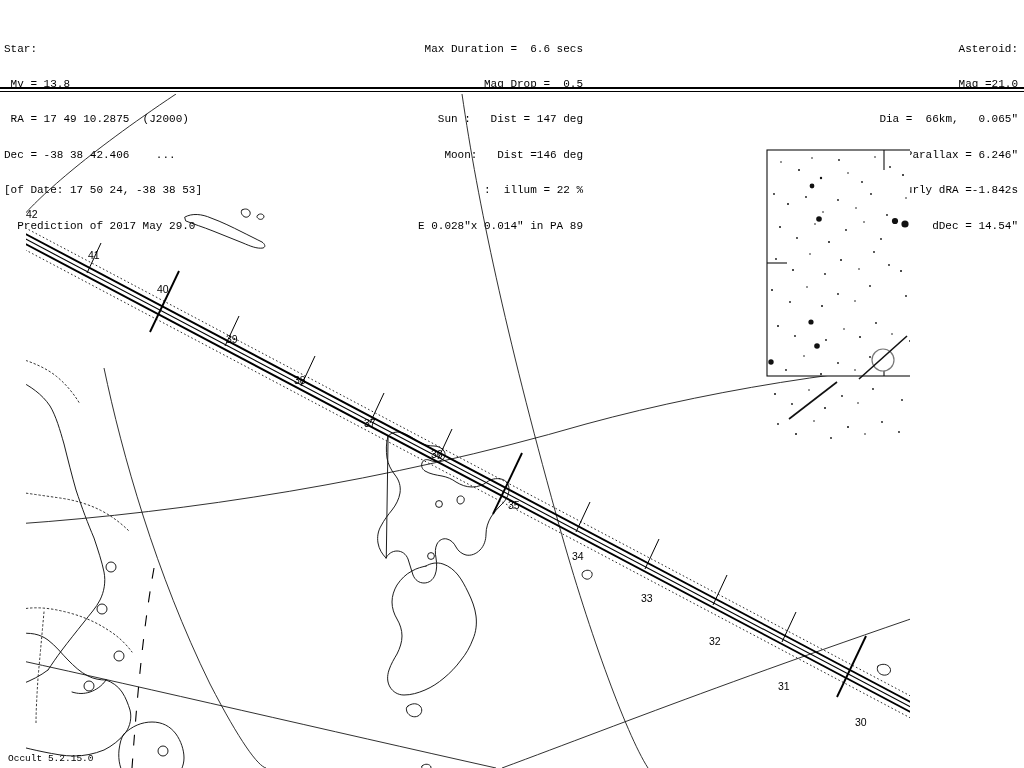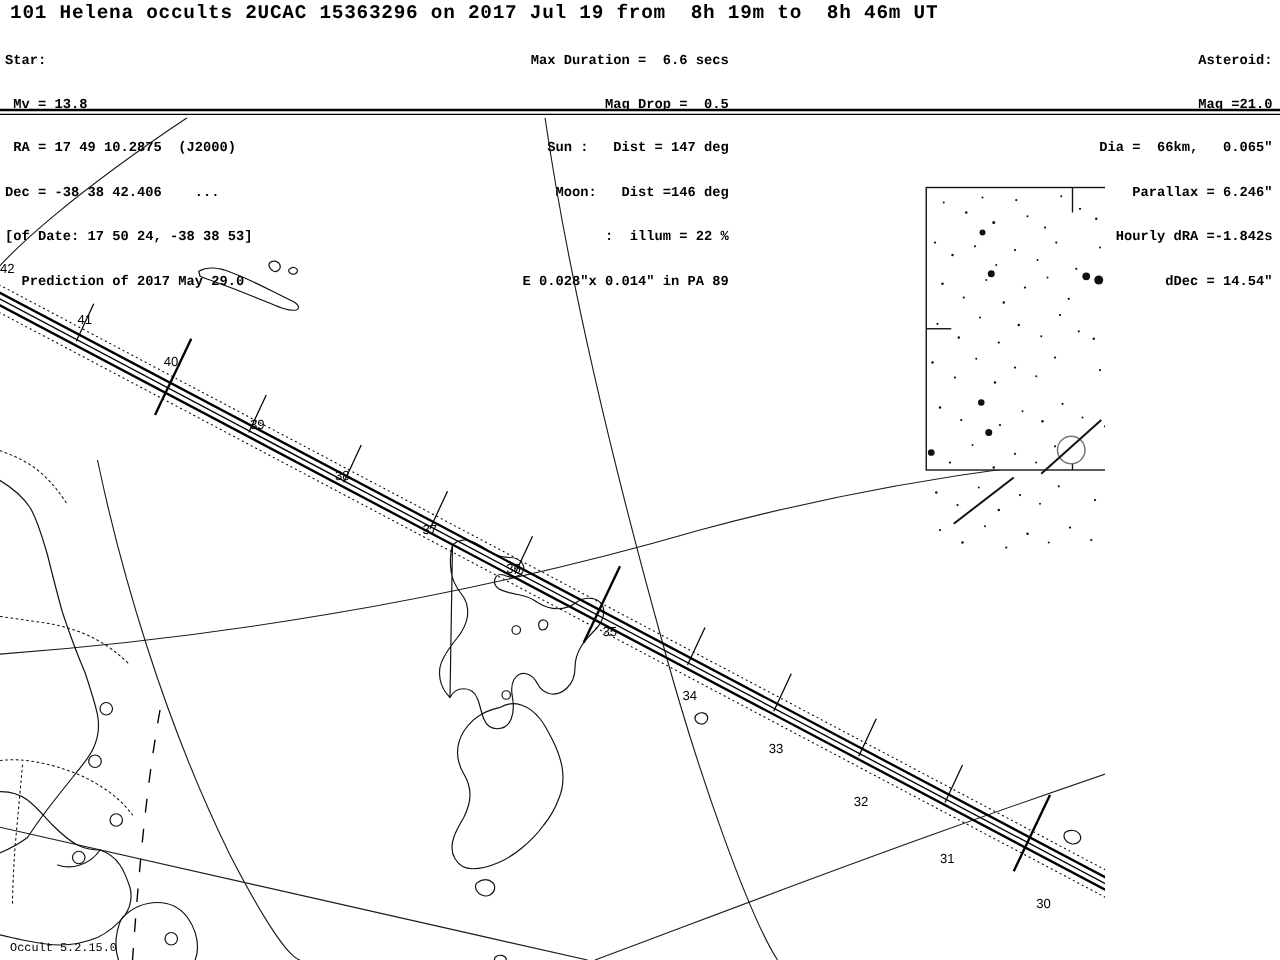--- a/index.html
+++ b/index.html
@@ -17,41 +17,40 @@
   .header{position:absolute;left:0;top:0;width:1024px;height:92px;}
   .title{
     position:absolute;left:8px;top:1px;
     font-size:15.5px;font-weight:bold;letter-spacing:0.6px;
     white-space:pre;
   }
   .col{position:absolute;font-size:11px;line-height:11.8px;white-space:pre;}
   .col-left{left:4px;top:20px;}
   .col-mid{left:418px;top:20px;text-align:right;}
   .col-right{right:6px;top:20px;text-align:right;}
-  .col .row{display:block;white-space:pre;font-weight:bold;}
+  .col .row{display:block;white-space:pre;}
   .rule1{position:absolute;left:0;top:87px;width:1024px;height:2px;background:#000;}
   .rule2{position:absolute;left:0;top:91px;width:1024px;height:1px;background:#000;}
 
   
-  .map{position:absolute;left:0;top:94px;width:884px;height:674px;overflow:hidden;}
+  .map{position:absolute;left:0;top:94px;width:884px;height:674px;overflow:hidden;padding-left:26px;}
   .map svg{display:block;}
 
   .footer{
     position:absolute;left:8px;top:753px;font-size:9.5px;white-space:pre;
   }
   .tracklabel{font-family:"Liberation Sans",sans-serif;font-size:10.5px;fill:#000;}
 </style>
 </head>
 <body>
 
 <div id="page">
 
   <div class="header">
 
-    <div class="title">101 Helena occults 2UCAC 15363296 on 2017 Jul 19 from  8h 19m to  8h 46m UT</div>
 
     <div class="col col-left">
       <span class="row">Star:</span>
       <span class="row"> Mv = 13.8</span>
       <span class="row"> RA = 17 49 10.2875  (J2000)</span>
       <span class="row">Dec = -38 38 42.406    ...</span>
       <span class="row">[of Date: 17 50 24, -38 38 53]</span>
       <span class="row">  Prediction of 2017 May 29.0</span>
     </div>
 

